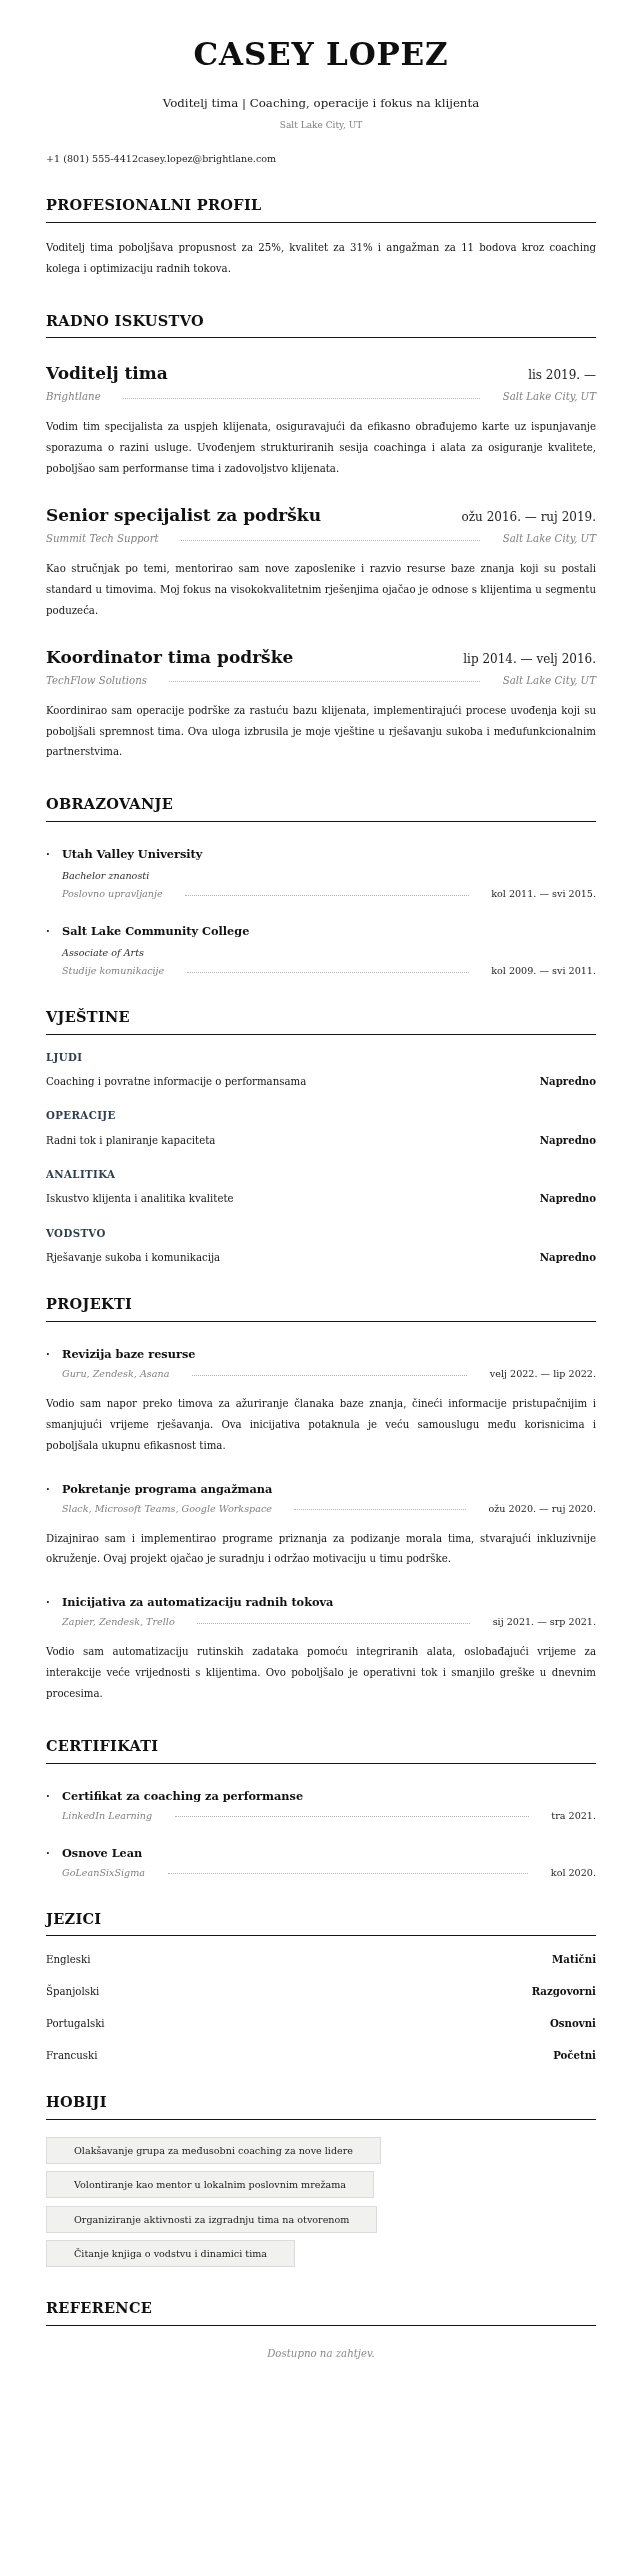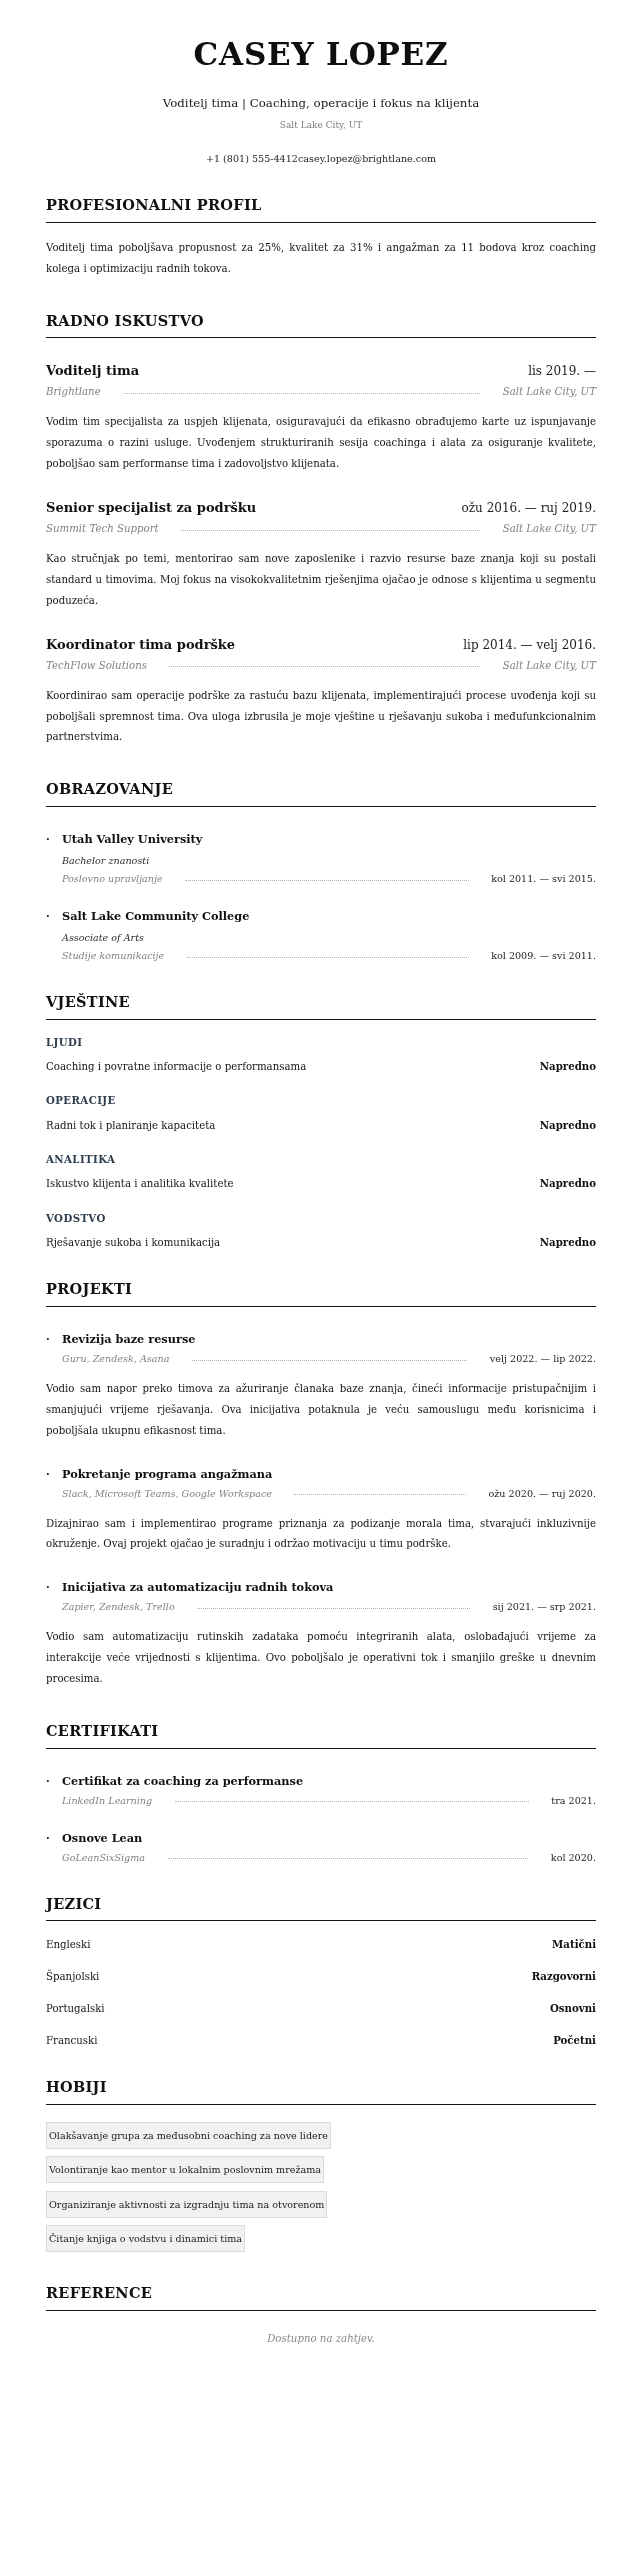--- a/index.html
+++ b/index.html
@@ -30,21 +30,21 @@
     color: #1c1c1c;
     margin-top: 23.6px;
   }
   .loc {
     font-size: 9px;
     color: #7d7d7d;
     margin-top: 9.6px;
   }
   .contact-row {
     display: flex;
-    justify-content: center;
+    justify-content: flex-start;
     align-items: baseline;
     margin-top: 23.6px;
     font-size: 9.6px;
     color: #1c1c1c;
   }
 
   
   .section { margin-top: 32px; }
   .section-title {
     font-size: 14.5px;
@@ -63,21 +63,21 @@
     margin-top: 15px;
   }
 
   
   .entry { margin-top: 25px; }
   .entry-head {
     display: flex;
     justify-content: space-between;
     align-items: baseline;
   }
-  .entry-title { font-size: 13px; font-weight: 700; color: #111111; }
+  .entry-title { font-size: 17px; font-weight: 700; color: #111111; }
   .entry-dates { font-size: 12px; color: #1c1c1c; white-space: nowrap; }
   .sub-row {
     display: flex;
     align-items: baseline;
     margin-top: 8px;
     font-size: 10.2px;
   }
   .muted-italic { font-style: italic; color: #818181; }
   .leader {
     flex: 1 1 auto;
@@ -137,21 +137,21 @@
     color: #161616;
   }
   .lang-row:first-of-type { margin-top: 17px; }
   .lang-level { font-weight: 700; color: #111111; }
 
   
   .hobby-list { margin-top: 17px; }
   .hobby-tag {
     display: table;
     margin-bottom: 7.5px;
-    padding: 7px 2px;
+    padding: 7px 27px;
     background: #f1f1f0;
     border: 0.5px solid #dbdbdb;
     font-size: 9.6px;
     color: #1c1c1c;
   }
 
   
   .ref-note {
     margin-top: 22.5px;
     text-align: center;

